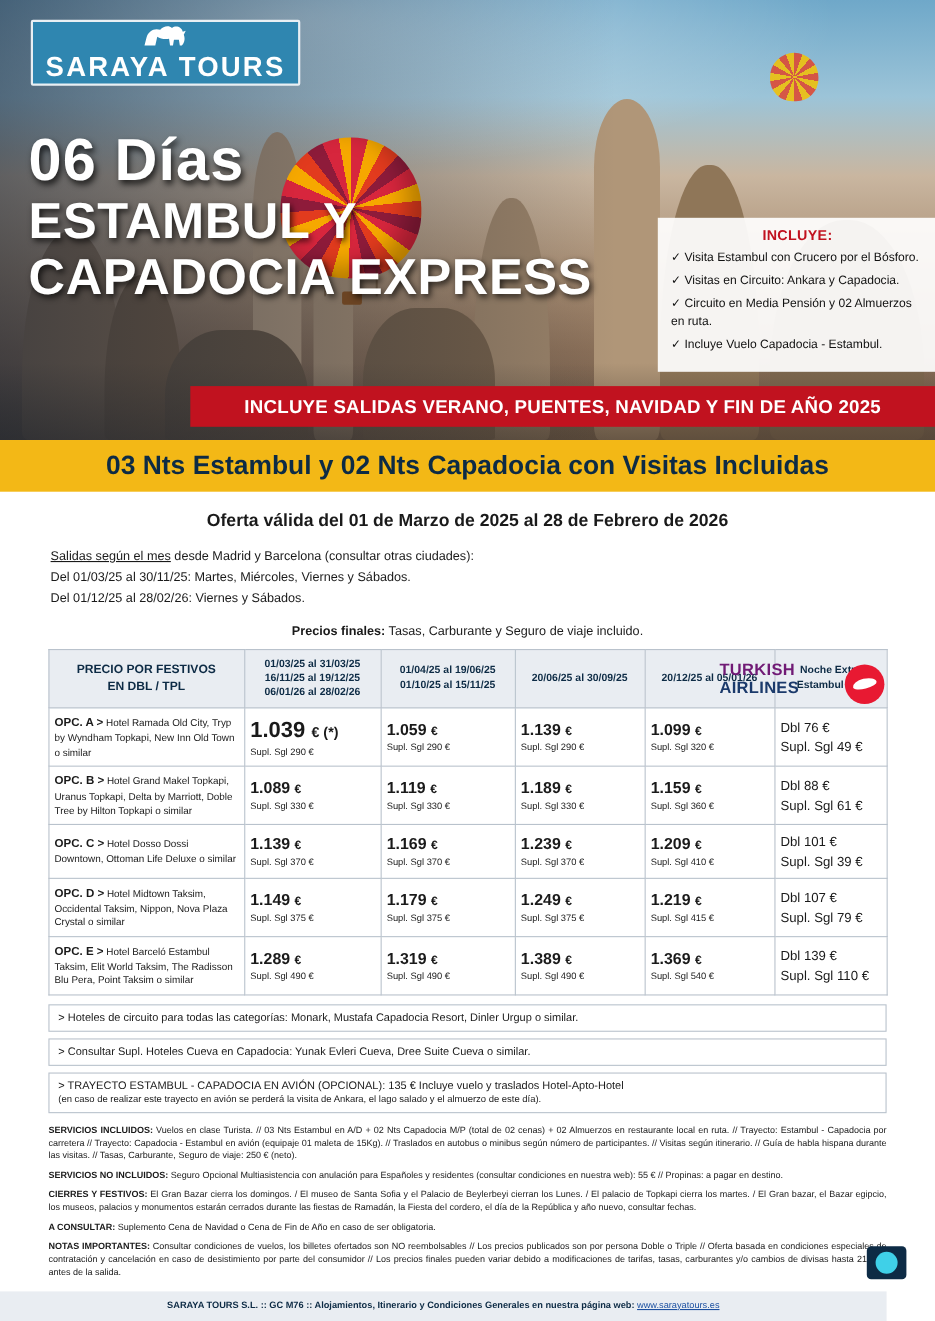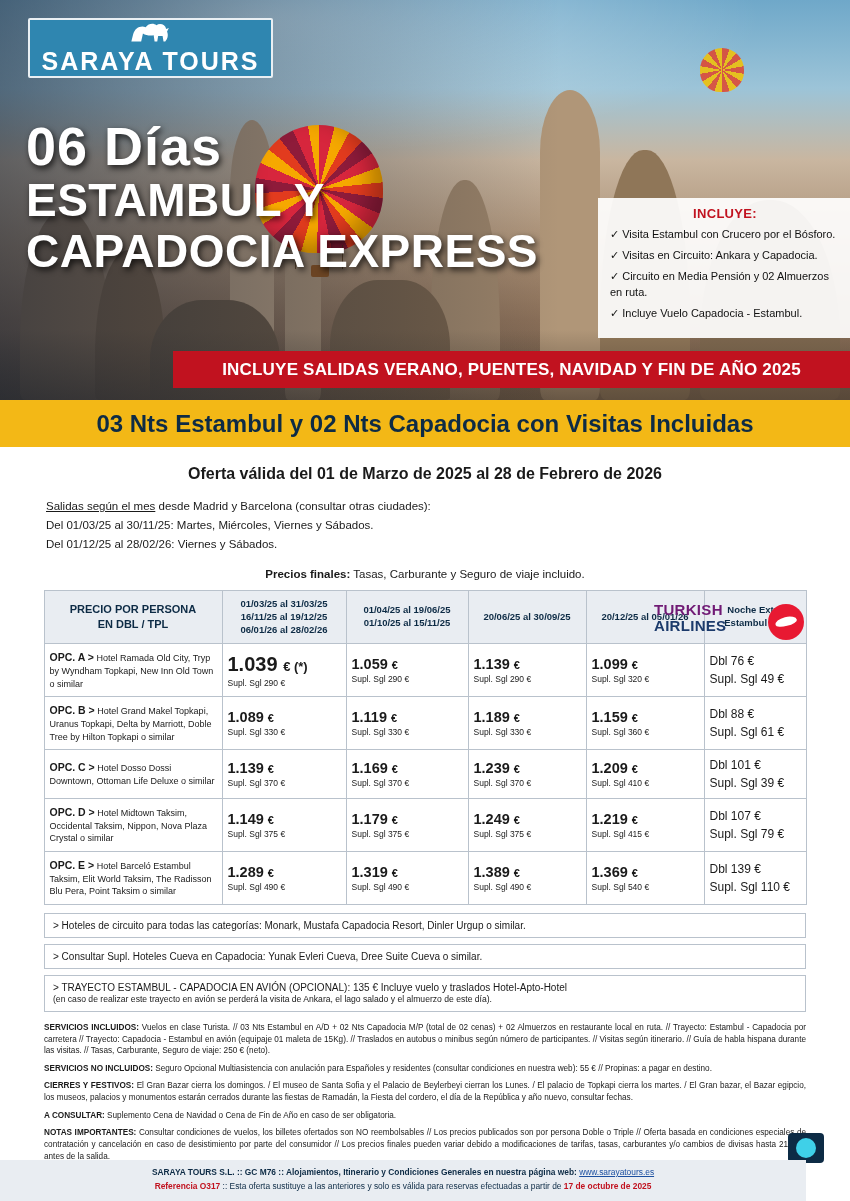--- a/index.html
+++ b/index.html
@@ -252,21 +252,21 @@
     <div class="thy">
       <div class="t1">TURKISH</div>
       <div class="t2">AIRLINES</div>
       <div class="oval"></div>
     </div>
 
     <table class="prices">
       <thead>
         <tr>
           <th class="first" style="width:178px">
-            <div>PRECIO POR PERSONA</div>
+            <div>PRECIO POR FESTIVOS</div>
             <div>EN DBL / TPL</div>
           </th>
           <th style="width:124px">
             <div>01/03/25 al 31/03/25</div>
             <div>16/11/25 al 19/12/25</div>
             <div>06/01/26 al 28/02/26</div>
           </th>
           <th style="width:122px">
             <div>01/04/25 al 19/06/25</div>
             <div>01/10/25 al 15/11/25</div>
@@ -431,18 +431,15 @@
   </div>
 
   <div class="globe">
     <div class="ball"></div>
   </div>
 
   <div class="footer">
     <div>
       <b>SARAYA TOURS S.L. :: GC M76 :: Alojamientos, Itinerario y Condiciones Generales en nuestra página web: </b><a href="#">www.sarayatours.es</a>
     </div>
-    <div>
-      <span class="ref">Referencia O317</span><span> :: Esta oferta sustituye a las anteriores y solo es válida para reservas efectuadas a partir de </span><span class="date">17 de octubre de 2025</span>
-    </div>
   </div>
 
 </div>
 
 </body></html>

